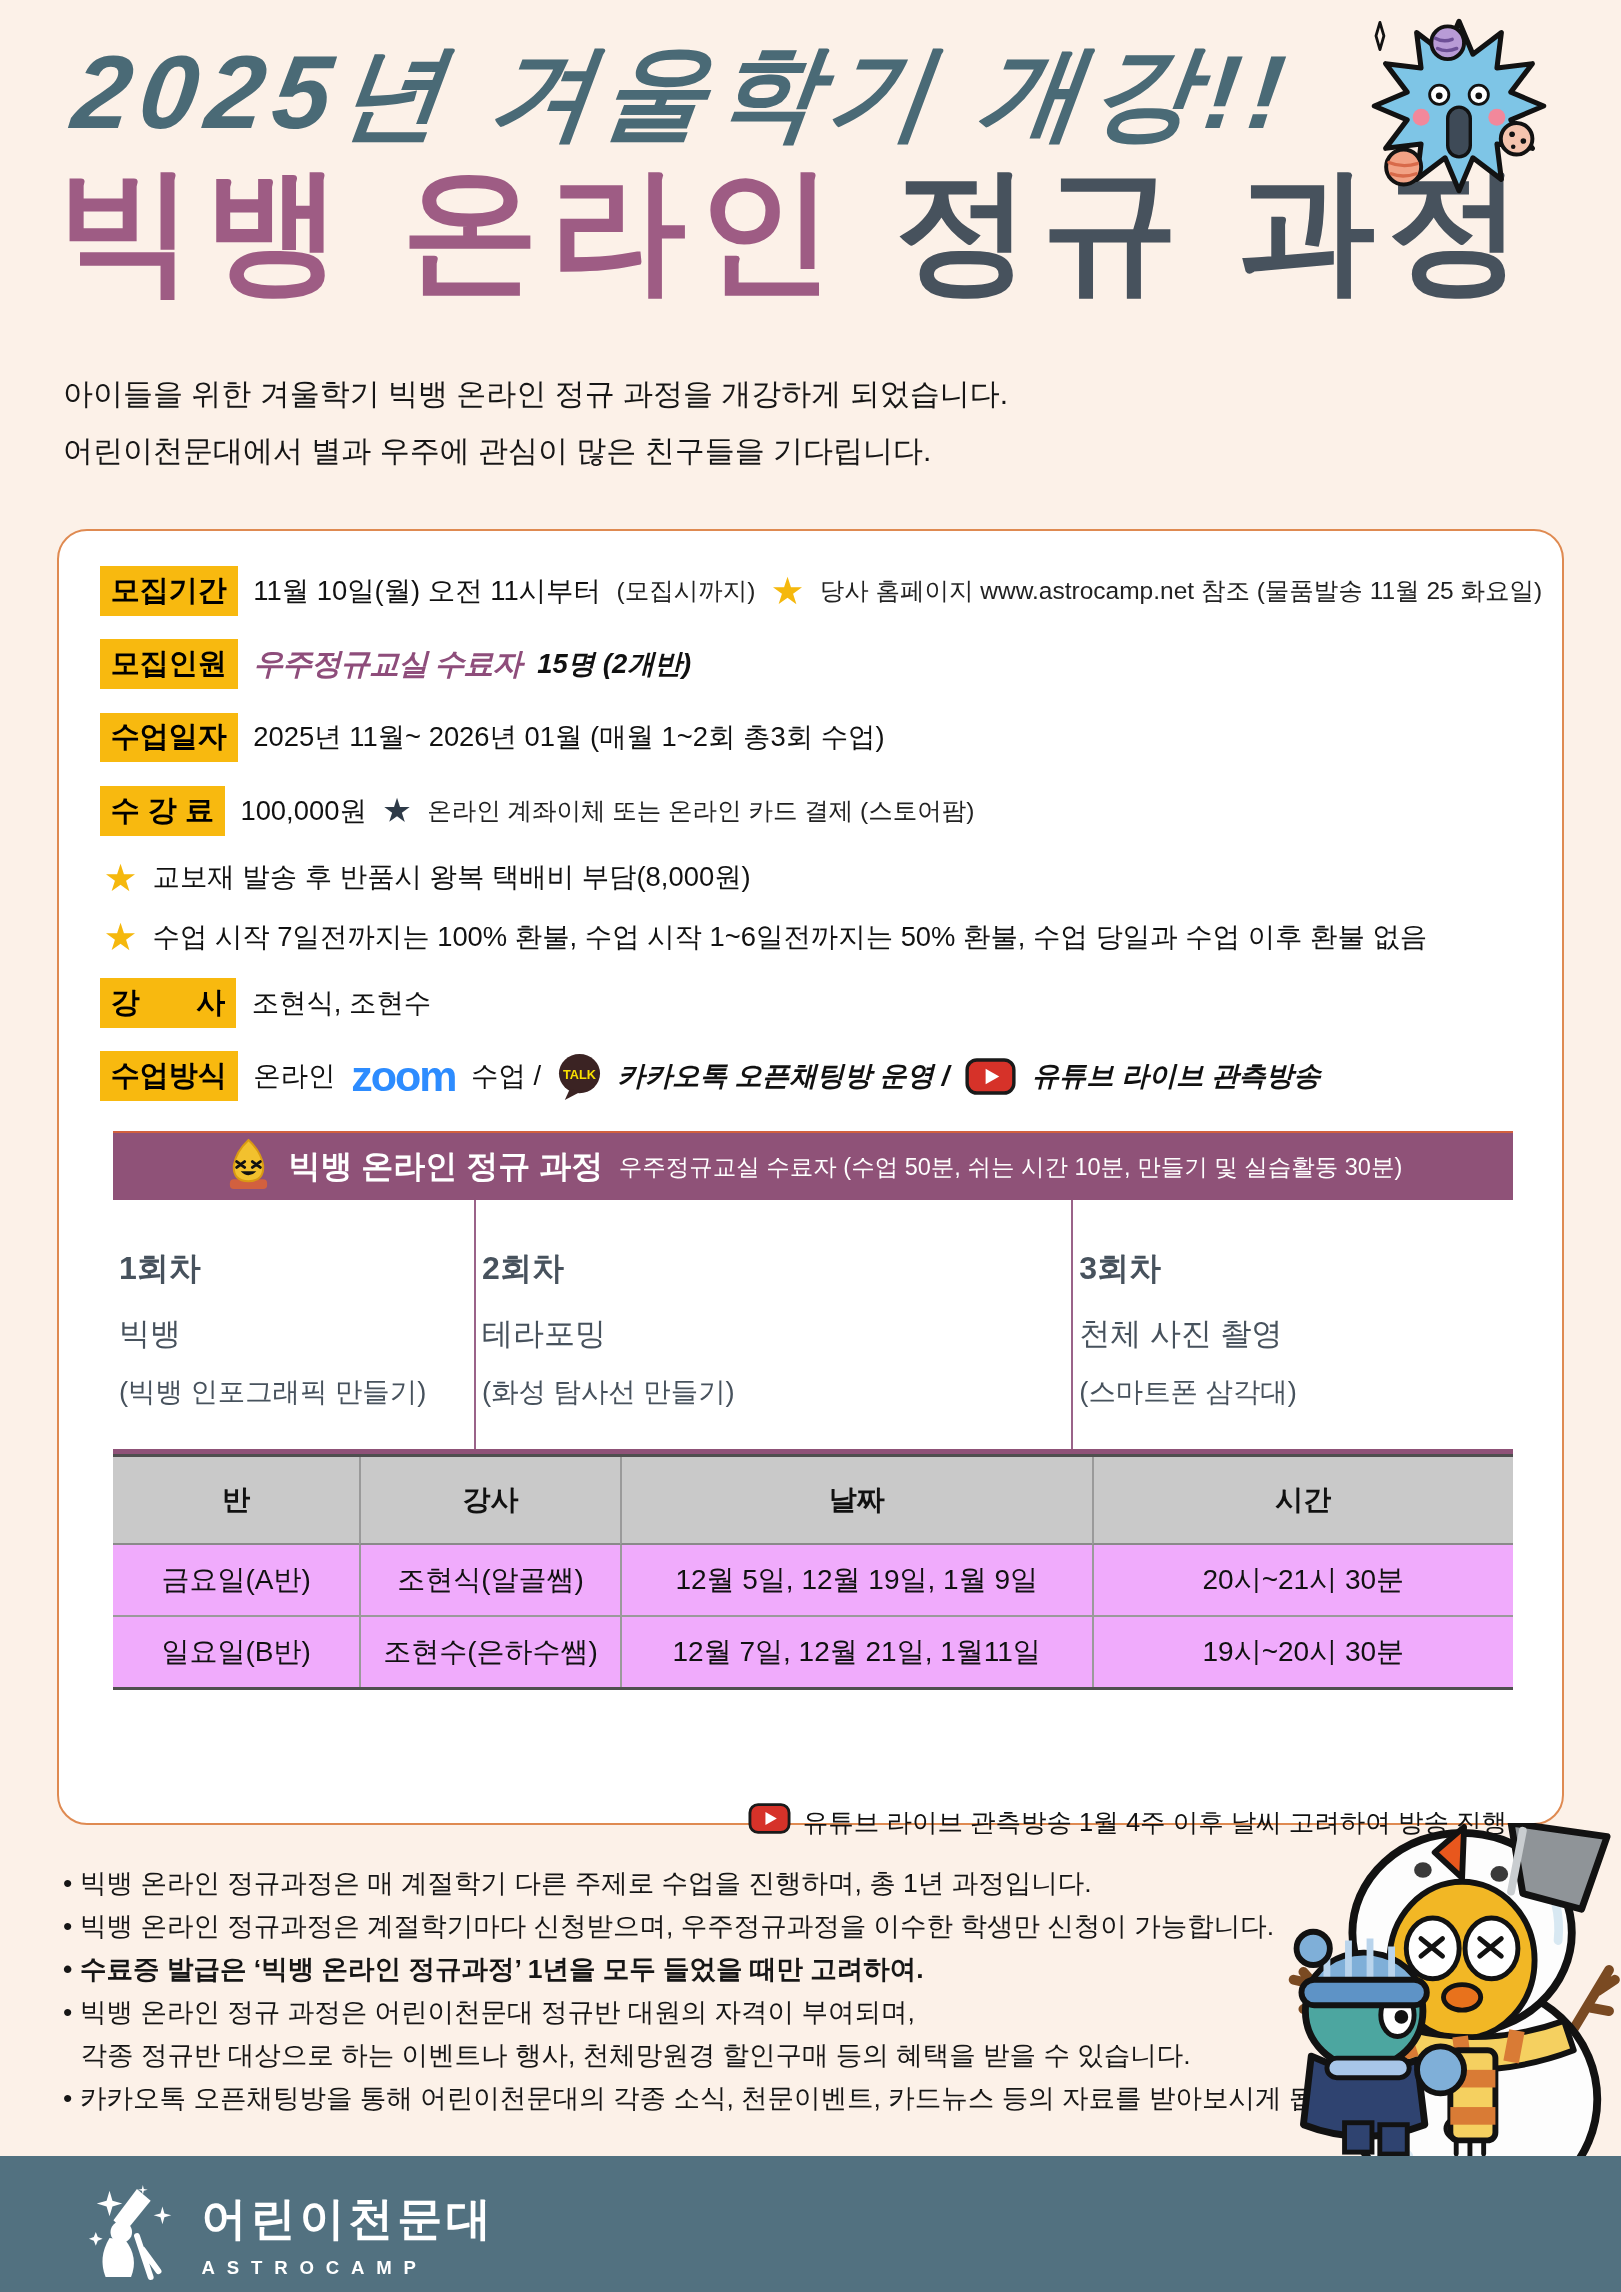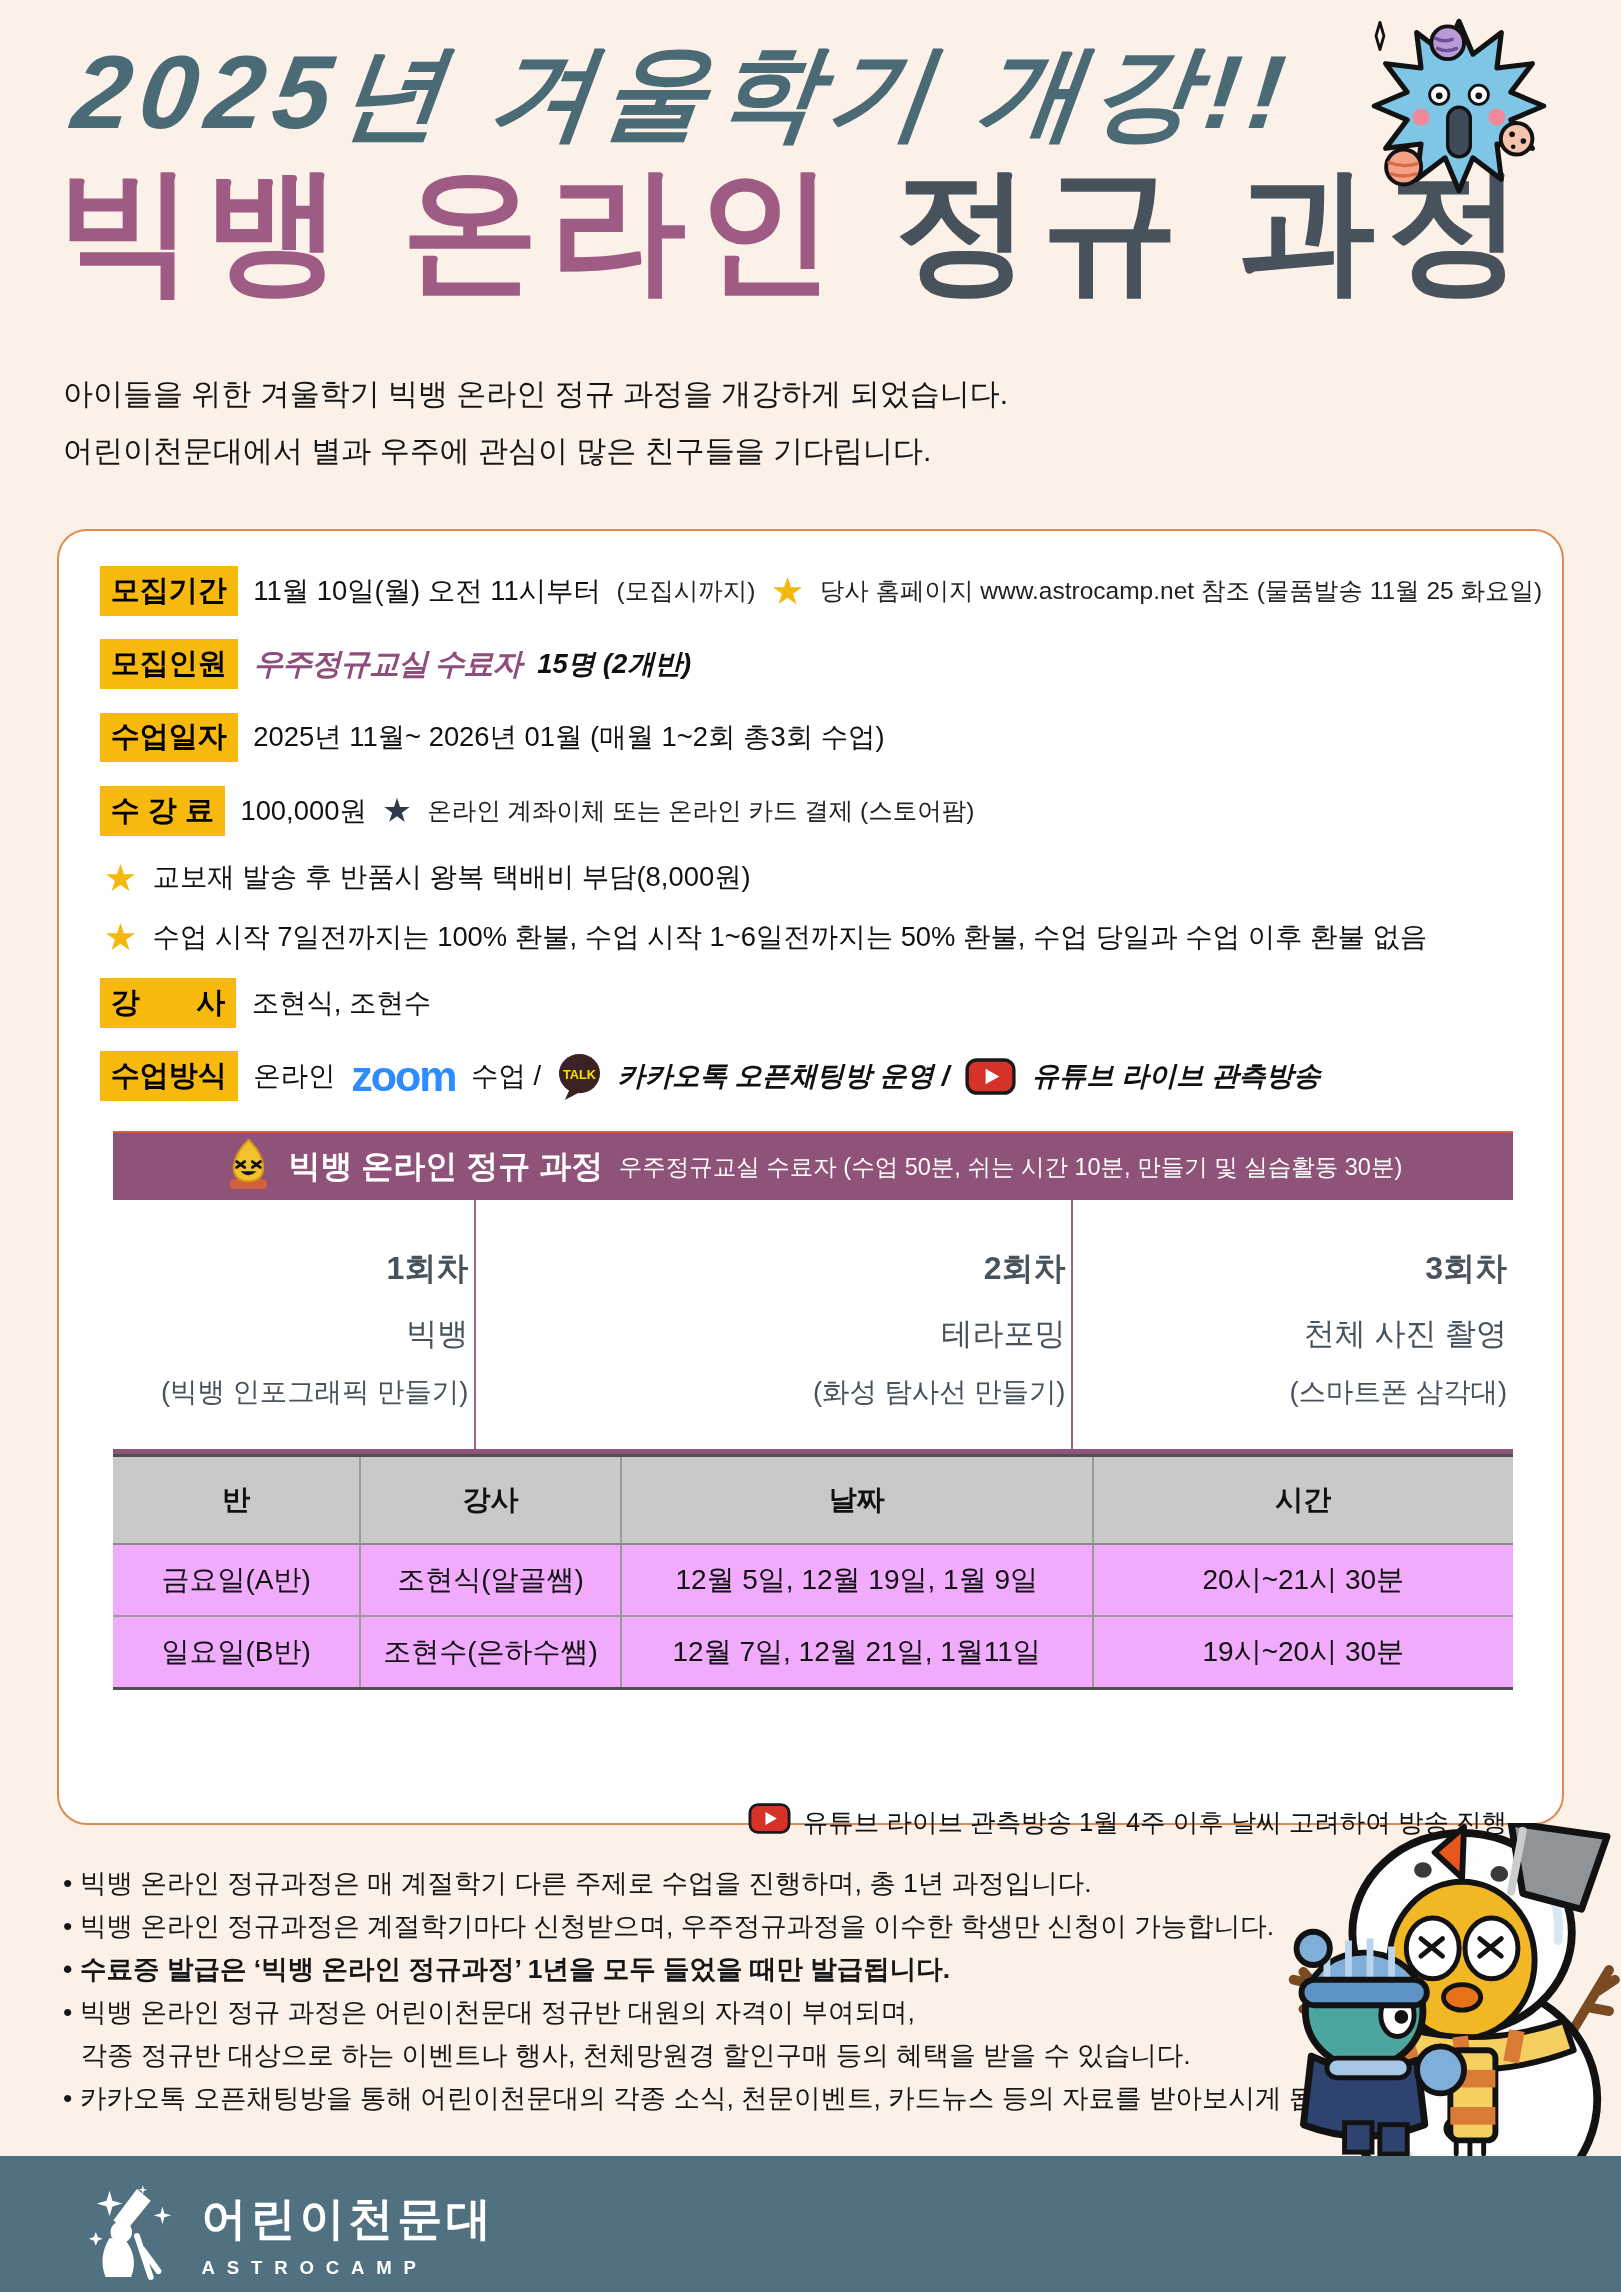--- a/index.html
+++ b/index.html
@@ -31,21 +31,21 @@
   .zoom-logo{color:#2D8CFF;font-weight:bold;font-size:43px;letter-spacing:-2px;line-height:1;}
   .icon-gap{display:inline-flex;align-items:center;}
 
   
   .course{position:absolute;left:54px;top:600px;width:1400px;}
   .course-band{background:#8F5278;border-top:2.9px solid #D2603F;height:67px;display:flex;align-items:center;
                justify-content:center;gap:15.7px;color:#fff;white-space:nowrap;}
   .course-band .t{font-weight:bold;font-size:32px;}
   .course-band .s{font-size:23.5px;}
   .sessions{display:grid;grid-template-columns:25.8% 42.8% 31.4%;background:#fff;border-bottom:6.9px solid #8F5278;}
-  .sess{text-align:right;padding:23.5px 5.9px 39px;}
+  .sess{text-align:left;padding:23.5px 5.9px 39px;}
   .sess.mid{border-left:2px solid #9A6389;border-right:2px solid #9A6389;}
   .sess .round{font-weight:bold;font-size:32px;color:#47525D;margin:23.5px 0 21.6px;}
   .sess .topic{font-size:31px;color:#47525D;margin-bottom:19.6px;}
   .sess .act{font-size:27.4px;color:#47525D;}
 
   
   .sched{position:absolute;left:54px;top:923px;width:1400px;border-top:3.9px solid #4F4F4F;border-bottom:3.9px solid #4F4F4F;}
   .srow{display:grid;grid-template-columns:17.6% 18.6% 33.7% 30.1%;}
   .scell{display:flex;align-items:center;justify-content:center;font-size:28px;color:#111;}
   .srow.head .scell{background:#C9C9C9;height:86px;font-weight:bold;}
@@ -234,21 +234,21 @@
           <polygon points="21,11 35,19 21,27" fill="#fff"></polygon>
         </svg>
       </span>
       <span>유튜브 라이브 관측방송 1월 4주 이후 날씨 고려하여 방송 진행</span>
     </div>
   </div>
 
   <div class="notes">
     <div class="nline"><span class="b">•</span><span>빅뱅 온라인 정규과정은 매 계절학기 다른 주제로 수업을 진행하며, 총 1년 과정입니다.</span></div>
     <div class="nline"><span class="b">•</span><span>빅뱅 온라인 정규과정은 계절학기마다 신청받으며, 우주정규과정을 이수한 학생만 신청이 가능합니다.</span></div>
-    <div class="nline strong"><span class="b">•</span><span>수료증 발급은 ‘빅뱅 온라인 정규과정’ 1년을 모두 들었을 때만 발급됩니다.</span></div>
+    <div class="nline strong"><span class="b">•</span><span>수료증 발급은 ‘빅뱅 온라인 정규과정’ 1년을 모두 들었을 때만 고려하여.</span></div>
     <div class="nline"><span class="b">•</span><span>빅뱅 온라인 정규 과정은 어린이천문대 정규반 대원의 자격이 부여되며,</span></div>
     <div class="nline cont"><span>각종 정규반 대상으로 하는 이벤트나 행사, 천체망원경 할인구매 등의 혜택을 받을 수 있습니다.</span></div>
     <div class="nline"><span class="b">•</span><span>카카오톡 오픈채팅방을 통해 어린이천문대의 각종 소식, 천문이벤트, 카드뉴스 등의 자료를 받아보시게 됩니다.</span></div>
   </div>
 
   <div class="snowman-wrap">
     <svg viewBox="0 0 412 342" width="404" height="335">
 
       <path d="M160,235 L88,152 M112,178 L88,190 M100,165 L78,160" stroke="#7A4A22" stroke-width="10" fill="none" stroke-linecap="round"></path>
       <path d="M352,230 L400,150 M378,188 L400,192 M388,172 L406,160" stroke="#7A4A22" stroke-width="10" fill="none" stroke-linecap="round"></path>

